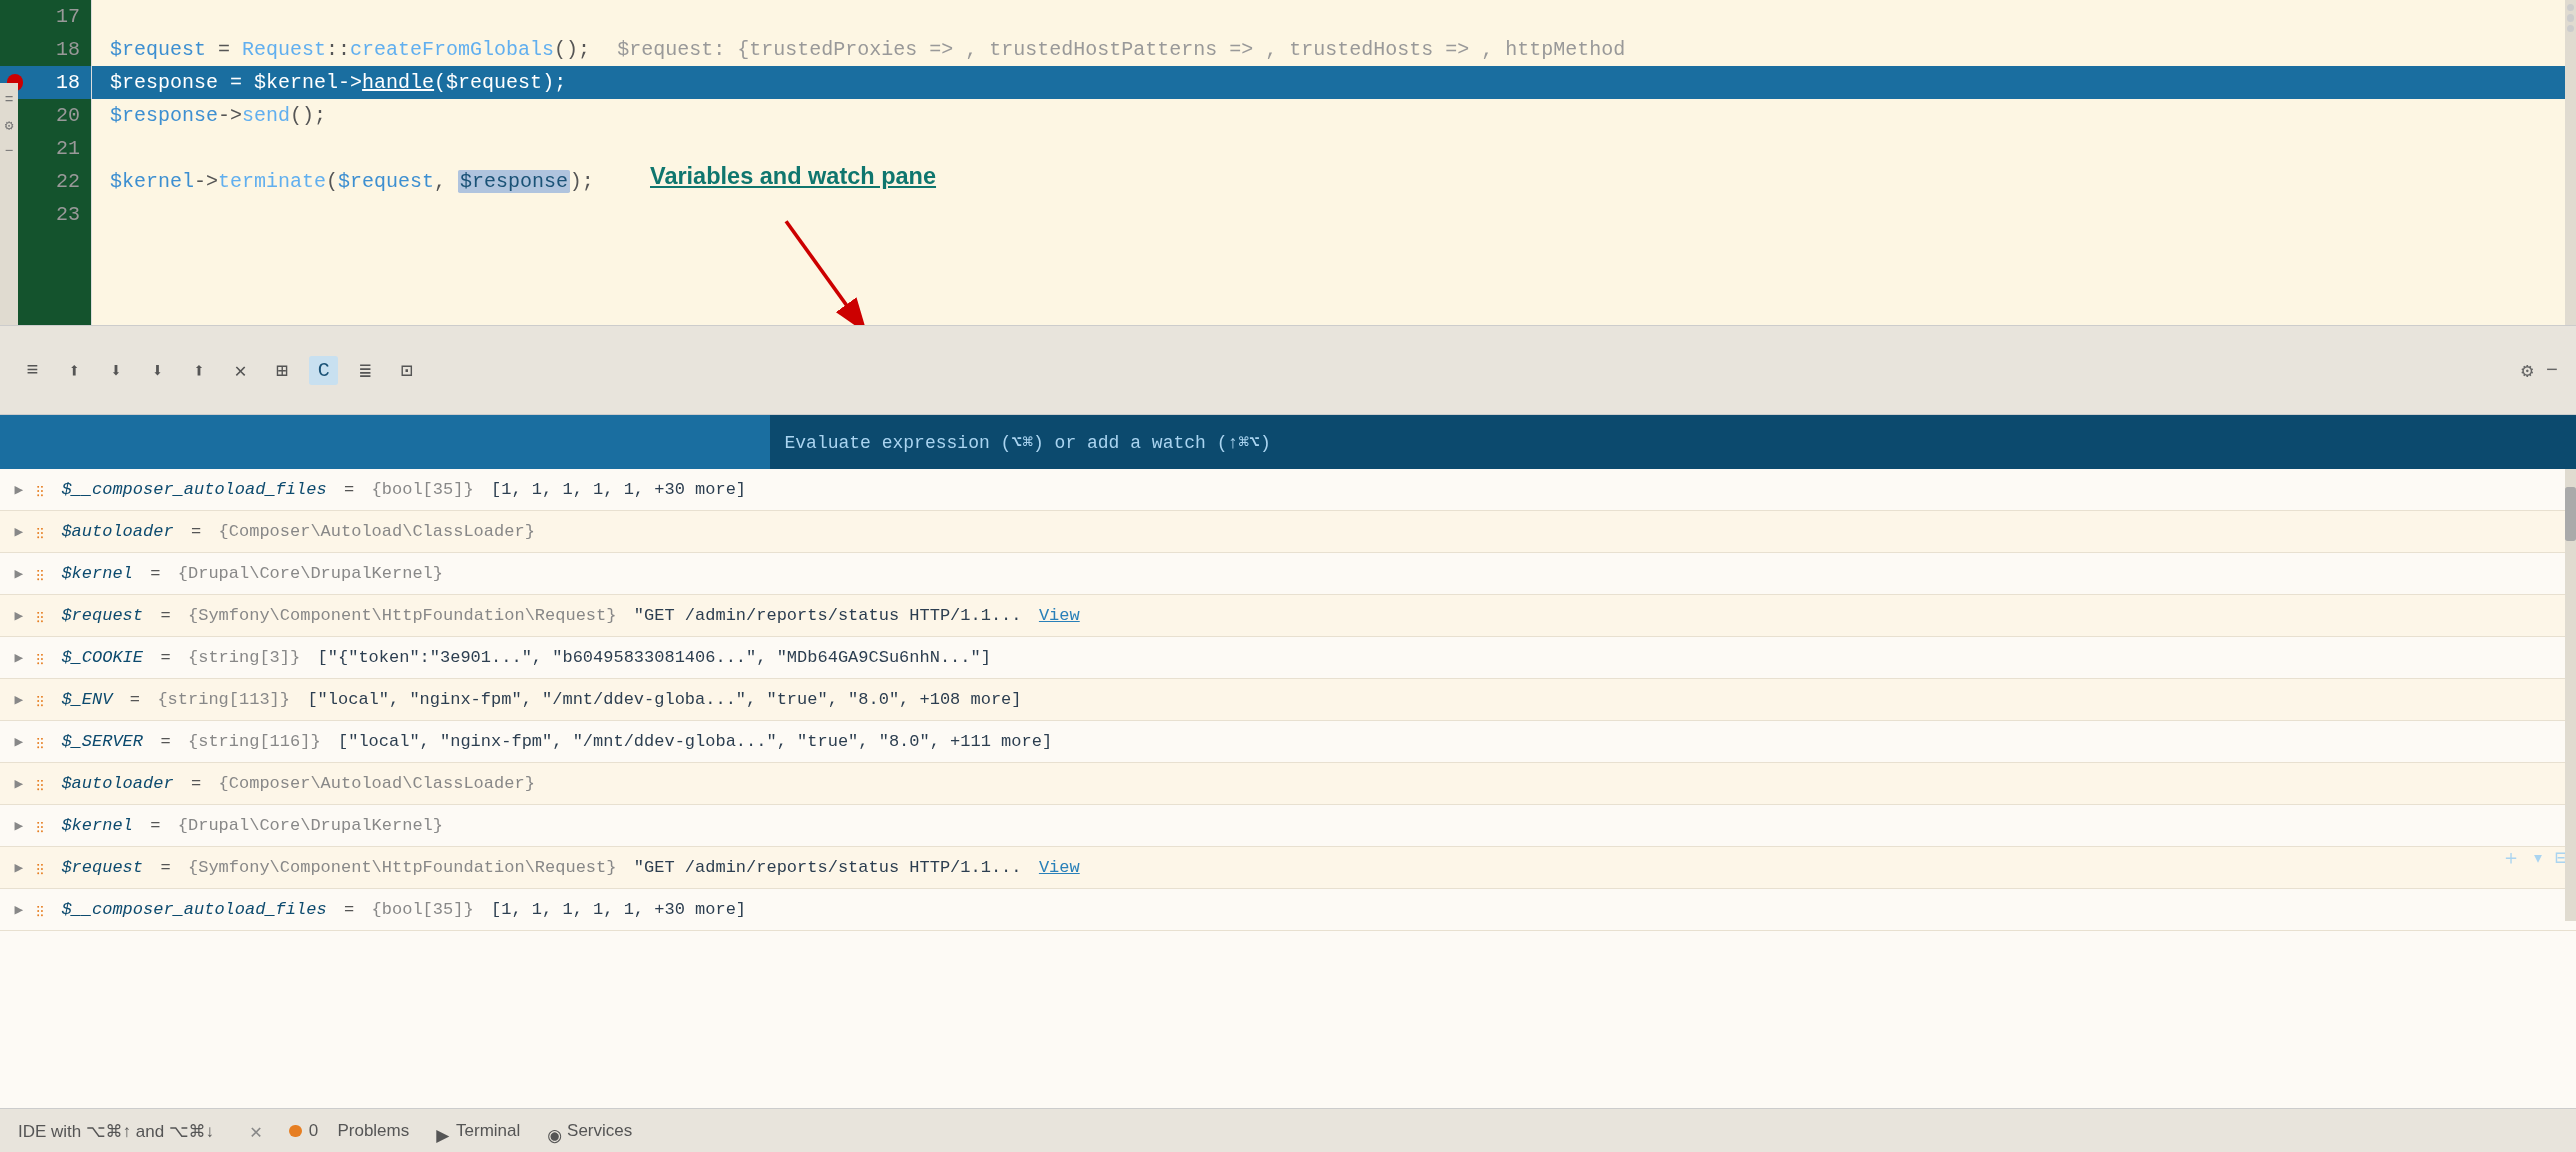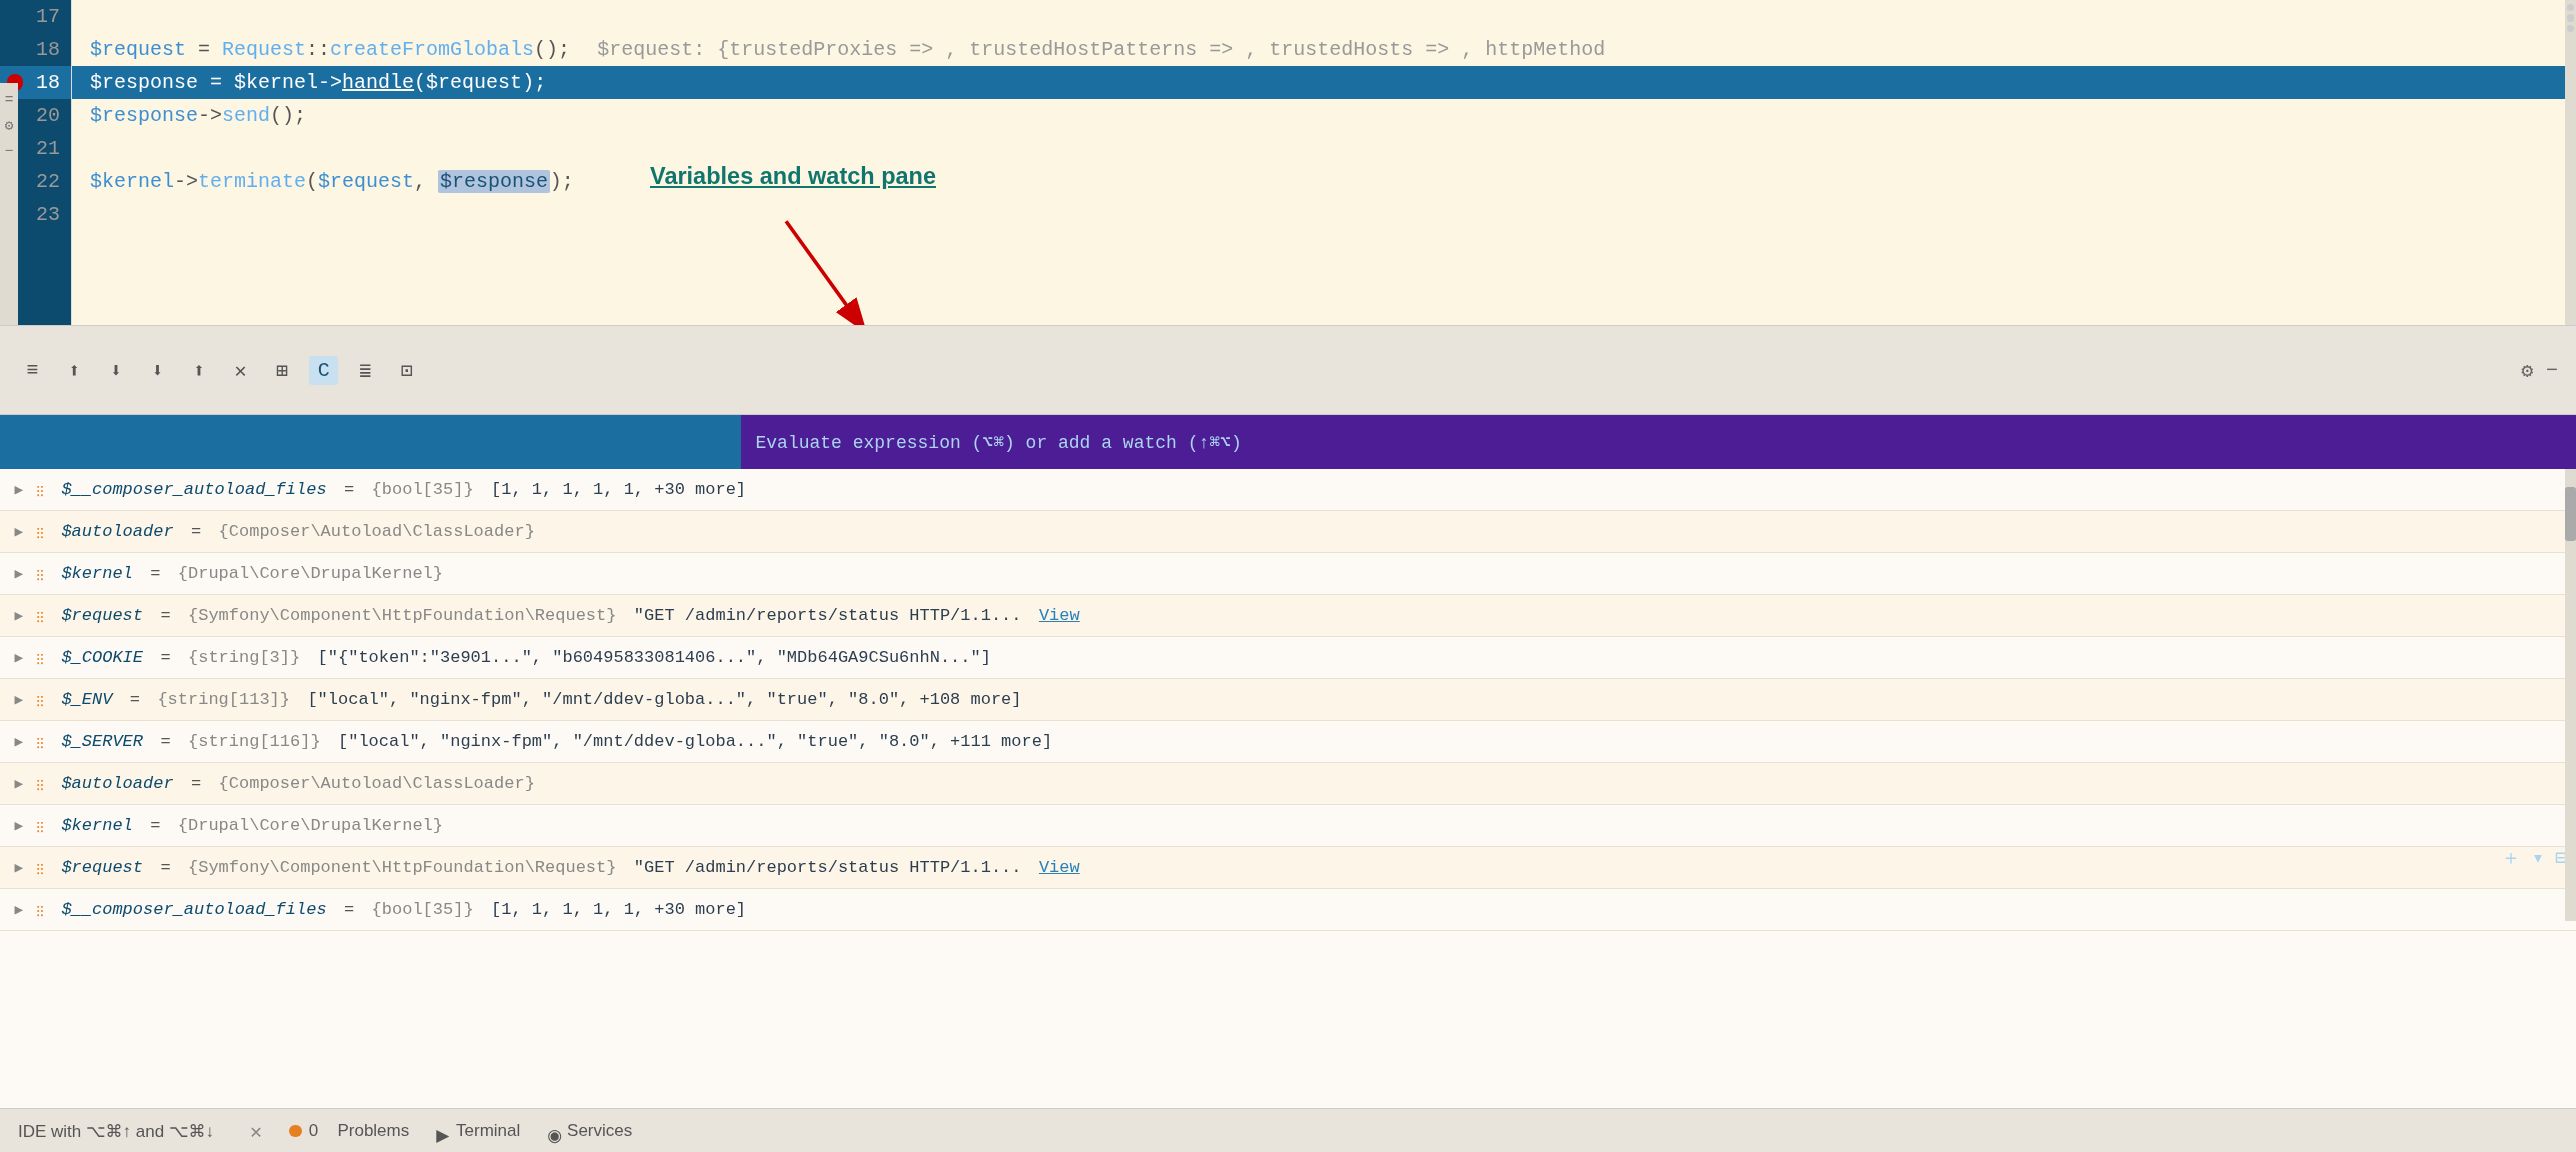--- a/index.html
+++ b/index.html
@@ -17,22 +17,22 @@
       position: absolute;
       top: 0;
       left: 0;
       right: 0;
       height: 325px;
       background: #fdf6e3;
       display: flex;
     }
 
     .gutter {
-      width: 72px;
-      background: #0c4a6e;
+      width: 92px;
+      background: #14532d;
       border-right: 0.9px solid #ddd;
       display: flex;
       flex-direction: column;
       padding-top: 0;
       flex-shrink: 0;
     }
 
     .line-number {
       height: 33px;
       display: flex;
@@ -175,26 +175,27 @@
 
     .debug-left-bar {
       width: 741px;
       background: #1a6ea0;
       height: 100%;
       flex-shrink: 0;
     }
 
     .debug-right-bar {
       flex: 1;
-      background: #4c1d95;
+      background: #0c4a6e;
       height: 100%;
       display: flex;
       align-items: center;
       padding: 0 14.5px;
       gap: 9px;
+      margin-left: 29px;
     }
 
     .eval-placeholder {
       color: #aad4f0;
       font-family: 'Courier New', Courier, monospace;
       font-size: 18px;
       flex: 1;
     }
 
     

